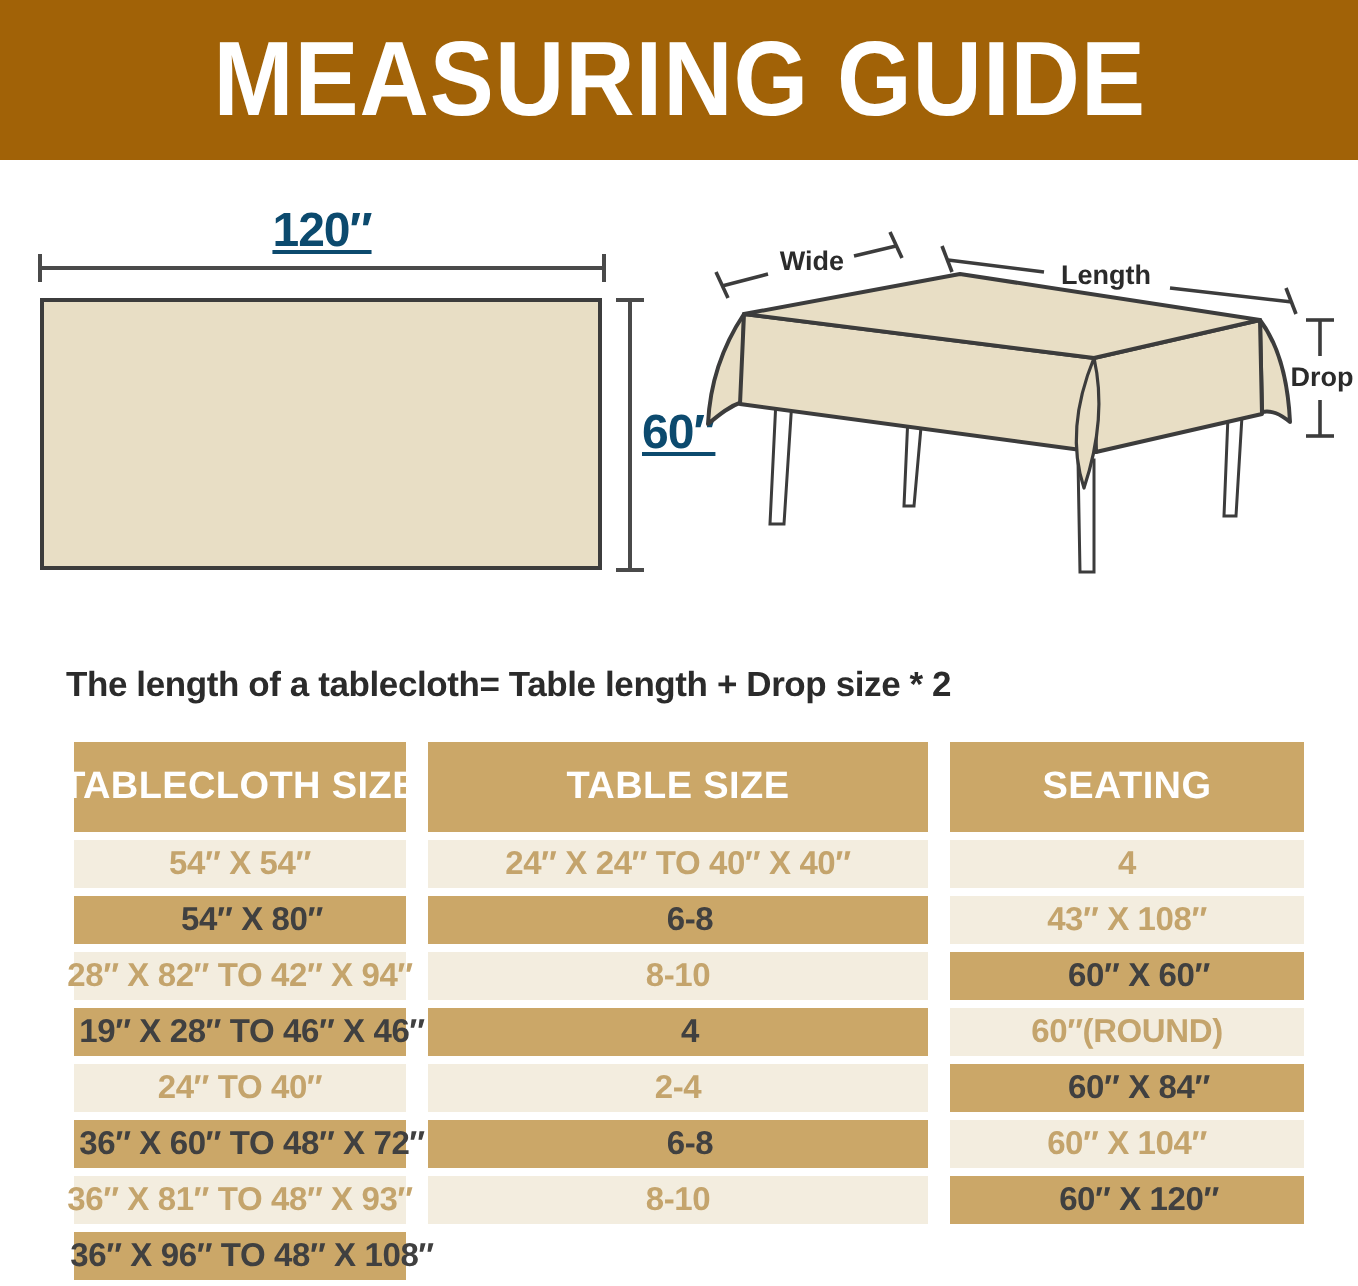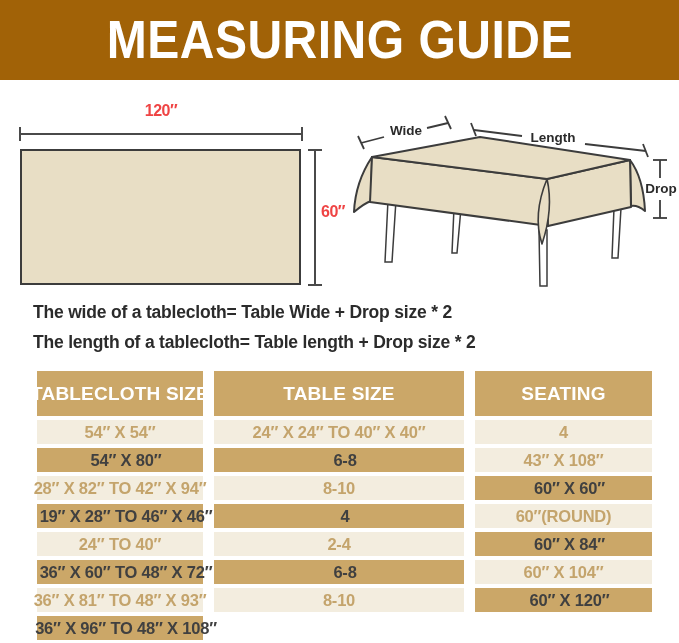--- a/index.html
+++ b/index.html
@@ -16,22 +16,22 @@
     background:#a16207;display:flex;align-items:center;justify-content:center;
   }
   .banner h1{
     margin:0;color:#ffffff;font-size:49px;font-weight:bold;
     letter-spacing:0.5px;transform:scale(0.98,1.08);white-space:nowrap;
   }
 
   
   .dim{position:absolute;background:#4a4a4a;}
   .dim-label{
-    position:absolute;color:#ef4444;font-weight:bold;font-size:16px;
-    letter-spacing:-0.5px;white-space:nowrap;
+    position:absolute;color:#0c4a6e;font-weight:bold;font-size:24px;
+    letter-spacing:-0.5px;white-space:nowrap;text-decoration:underline;
   }
   .cloth-rect{
     position:absolute;left:20px;top:149px;width:281px;height:136px;
     background:#E8DEC5;border:2px solid #3C3C3C;box-sizing:border-box;
   }
 
   
   .table-illus{position:absolute;left:340px;top:90px;width:339px;height:210px;}
   .table-illus text{
     font-family:"Liberation Sans", sans-serif;font-weight:bold;
@@ -121,21 +121,20 @@
       <path d="M313,70 L327,70"></path>
         <path d="M313,128 L327,128"></path>
       <path d="M320,70 L320,88"></path>
         <path d="M320,110 L320,128"></path>
     </g>
     <text x="66" y="45" text-anchor="middle">Wide</text>
     <text x="213" y="52" text-anchor="middle">Length</text>
     <text x="321" y="103" text-anchor="middle">Drop</text>
   </svg>
 
-  <div class="formula f1">The wide of a tablecloth= Table Wide + Drop size * 2</div>
   <div class="formula f2">The length of a tablecloth= Table length + Drop size * 2</div>
 
   <div class="size-table">
       <div class="cell th">TABLECLOTH SIZE</div>
       <div class="cell th">TABLE SIZE</div>
       <div class="cell th">SEATING</div>
       <div class="cell td cream">54″ X 54″</div>
       <div class="cell td cream">24″ X 24″ TO 40″ X 40″</div>
       <div class="cell td cream">4</div>
       <div class="cell td gold">54″ X 80″</div>

